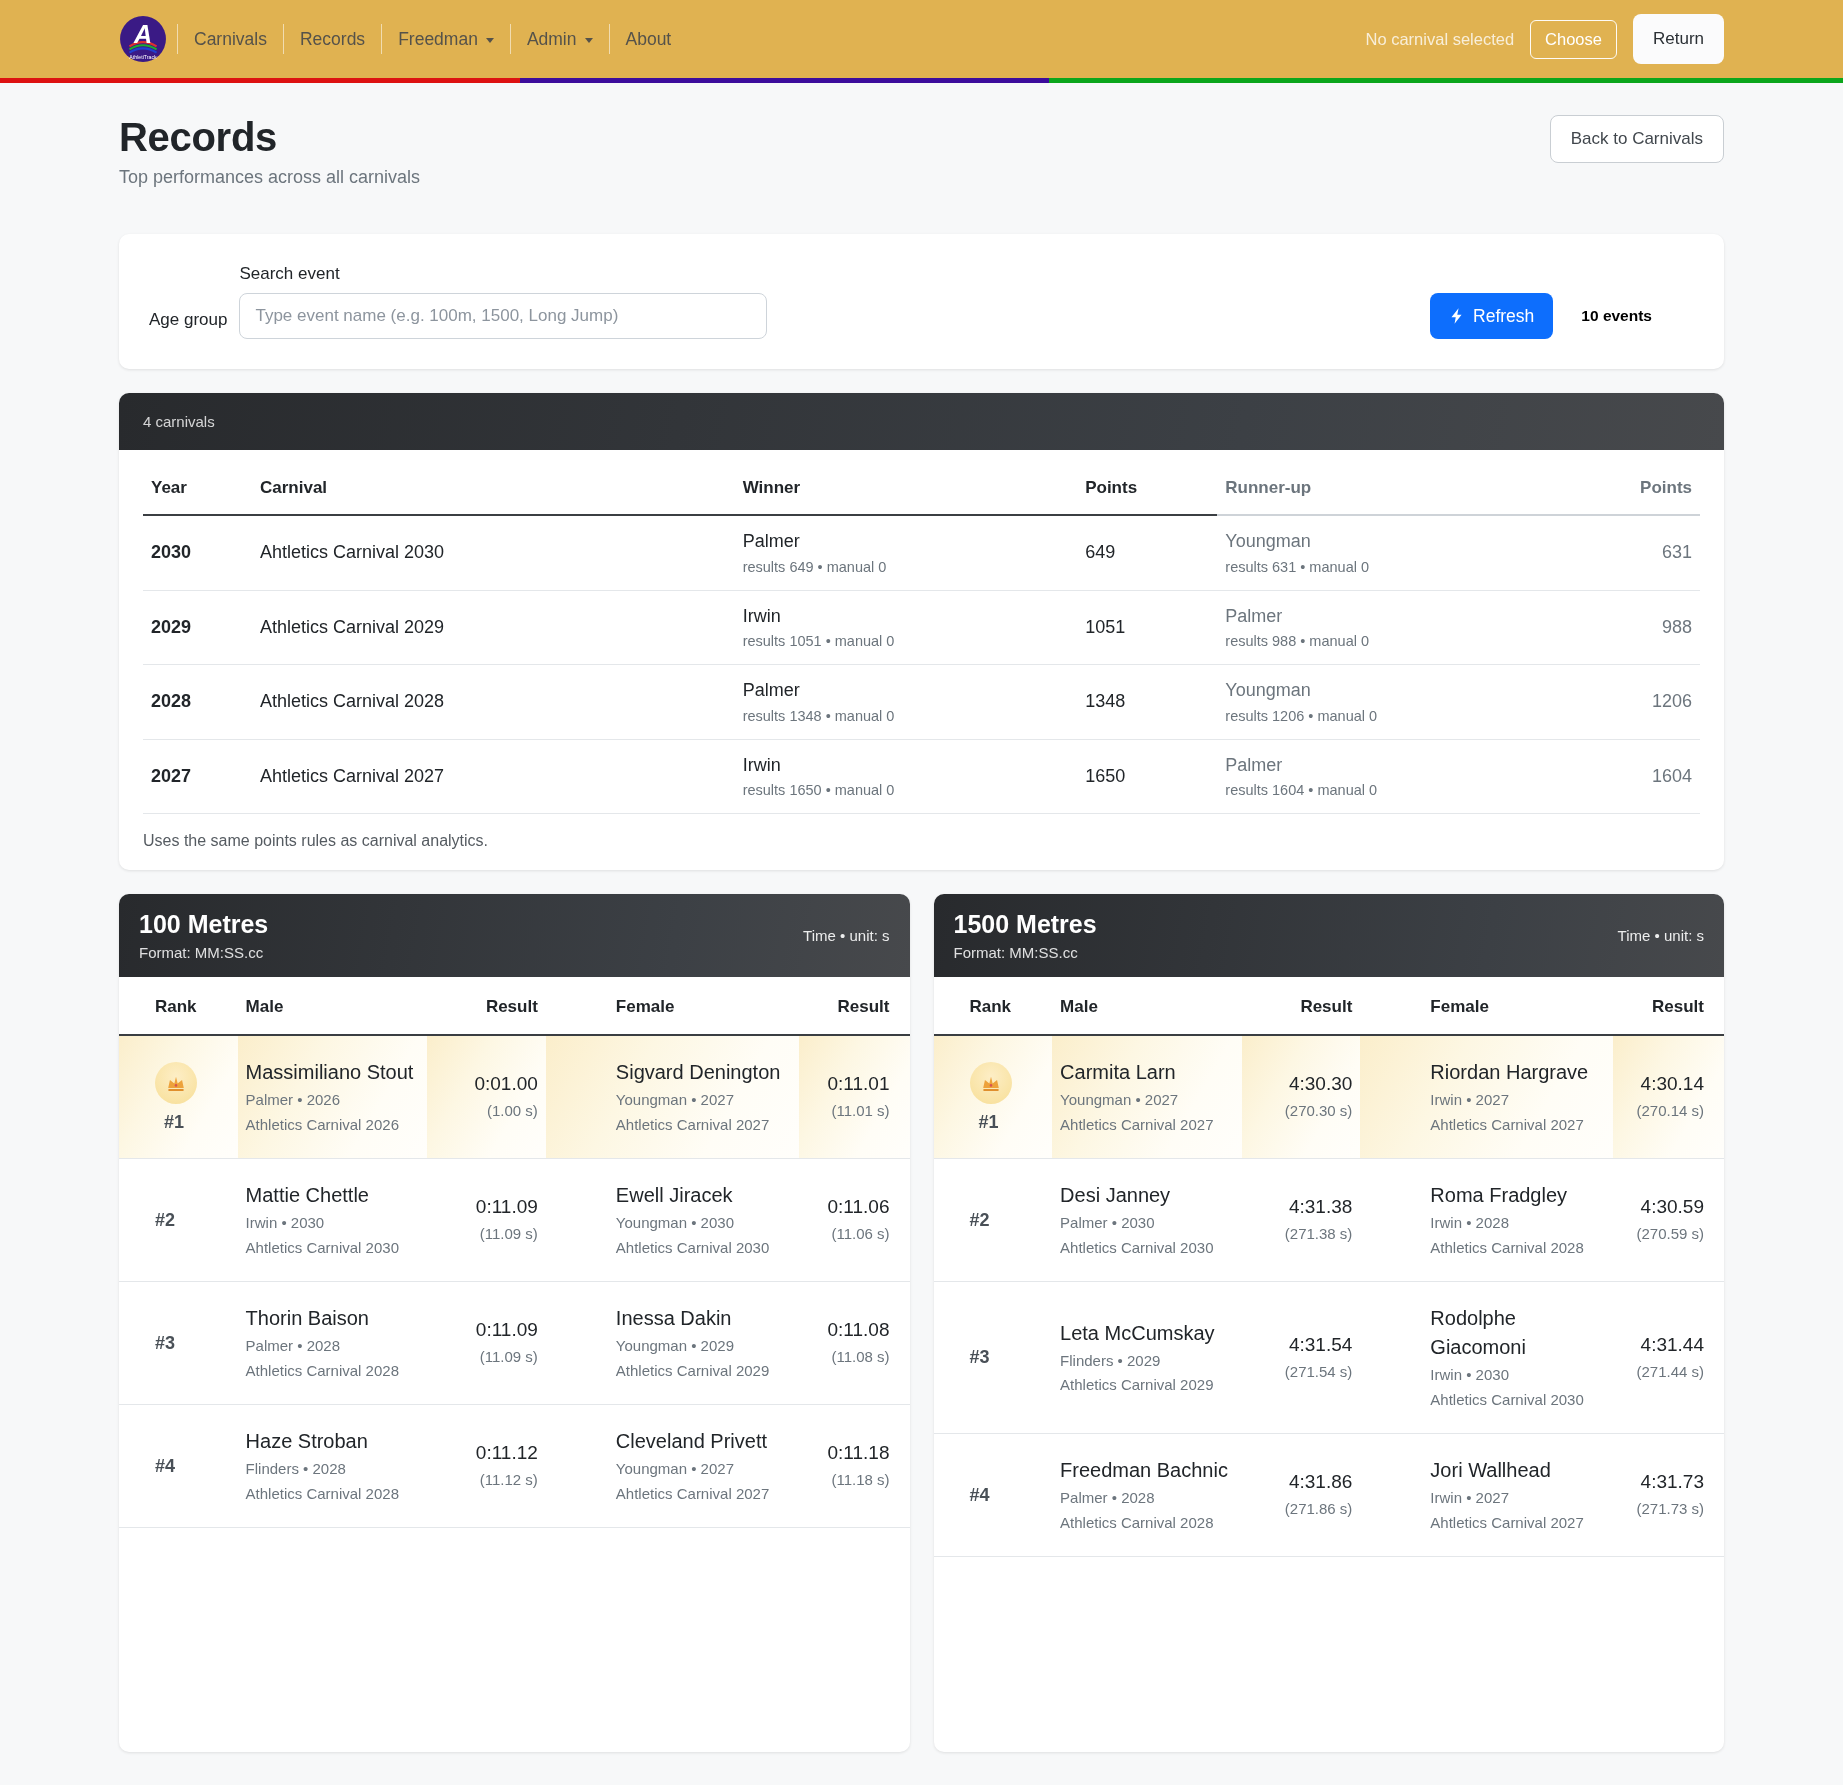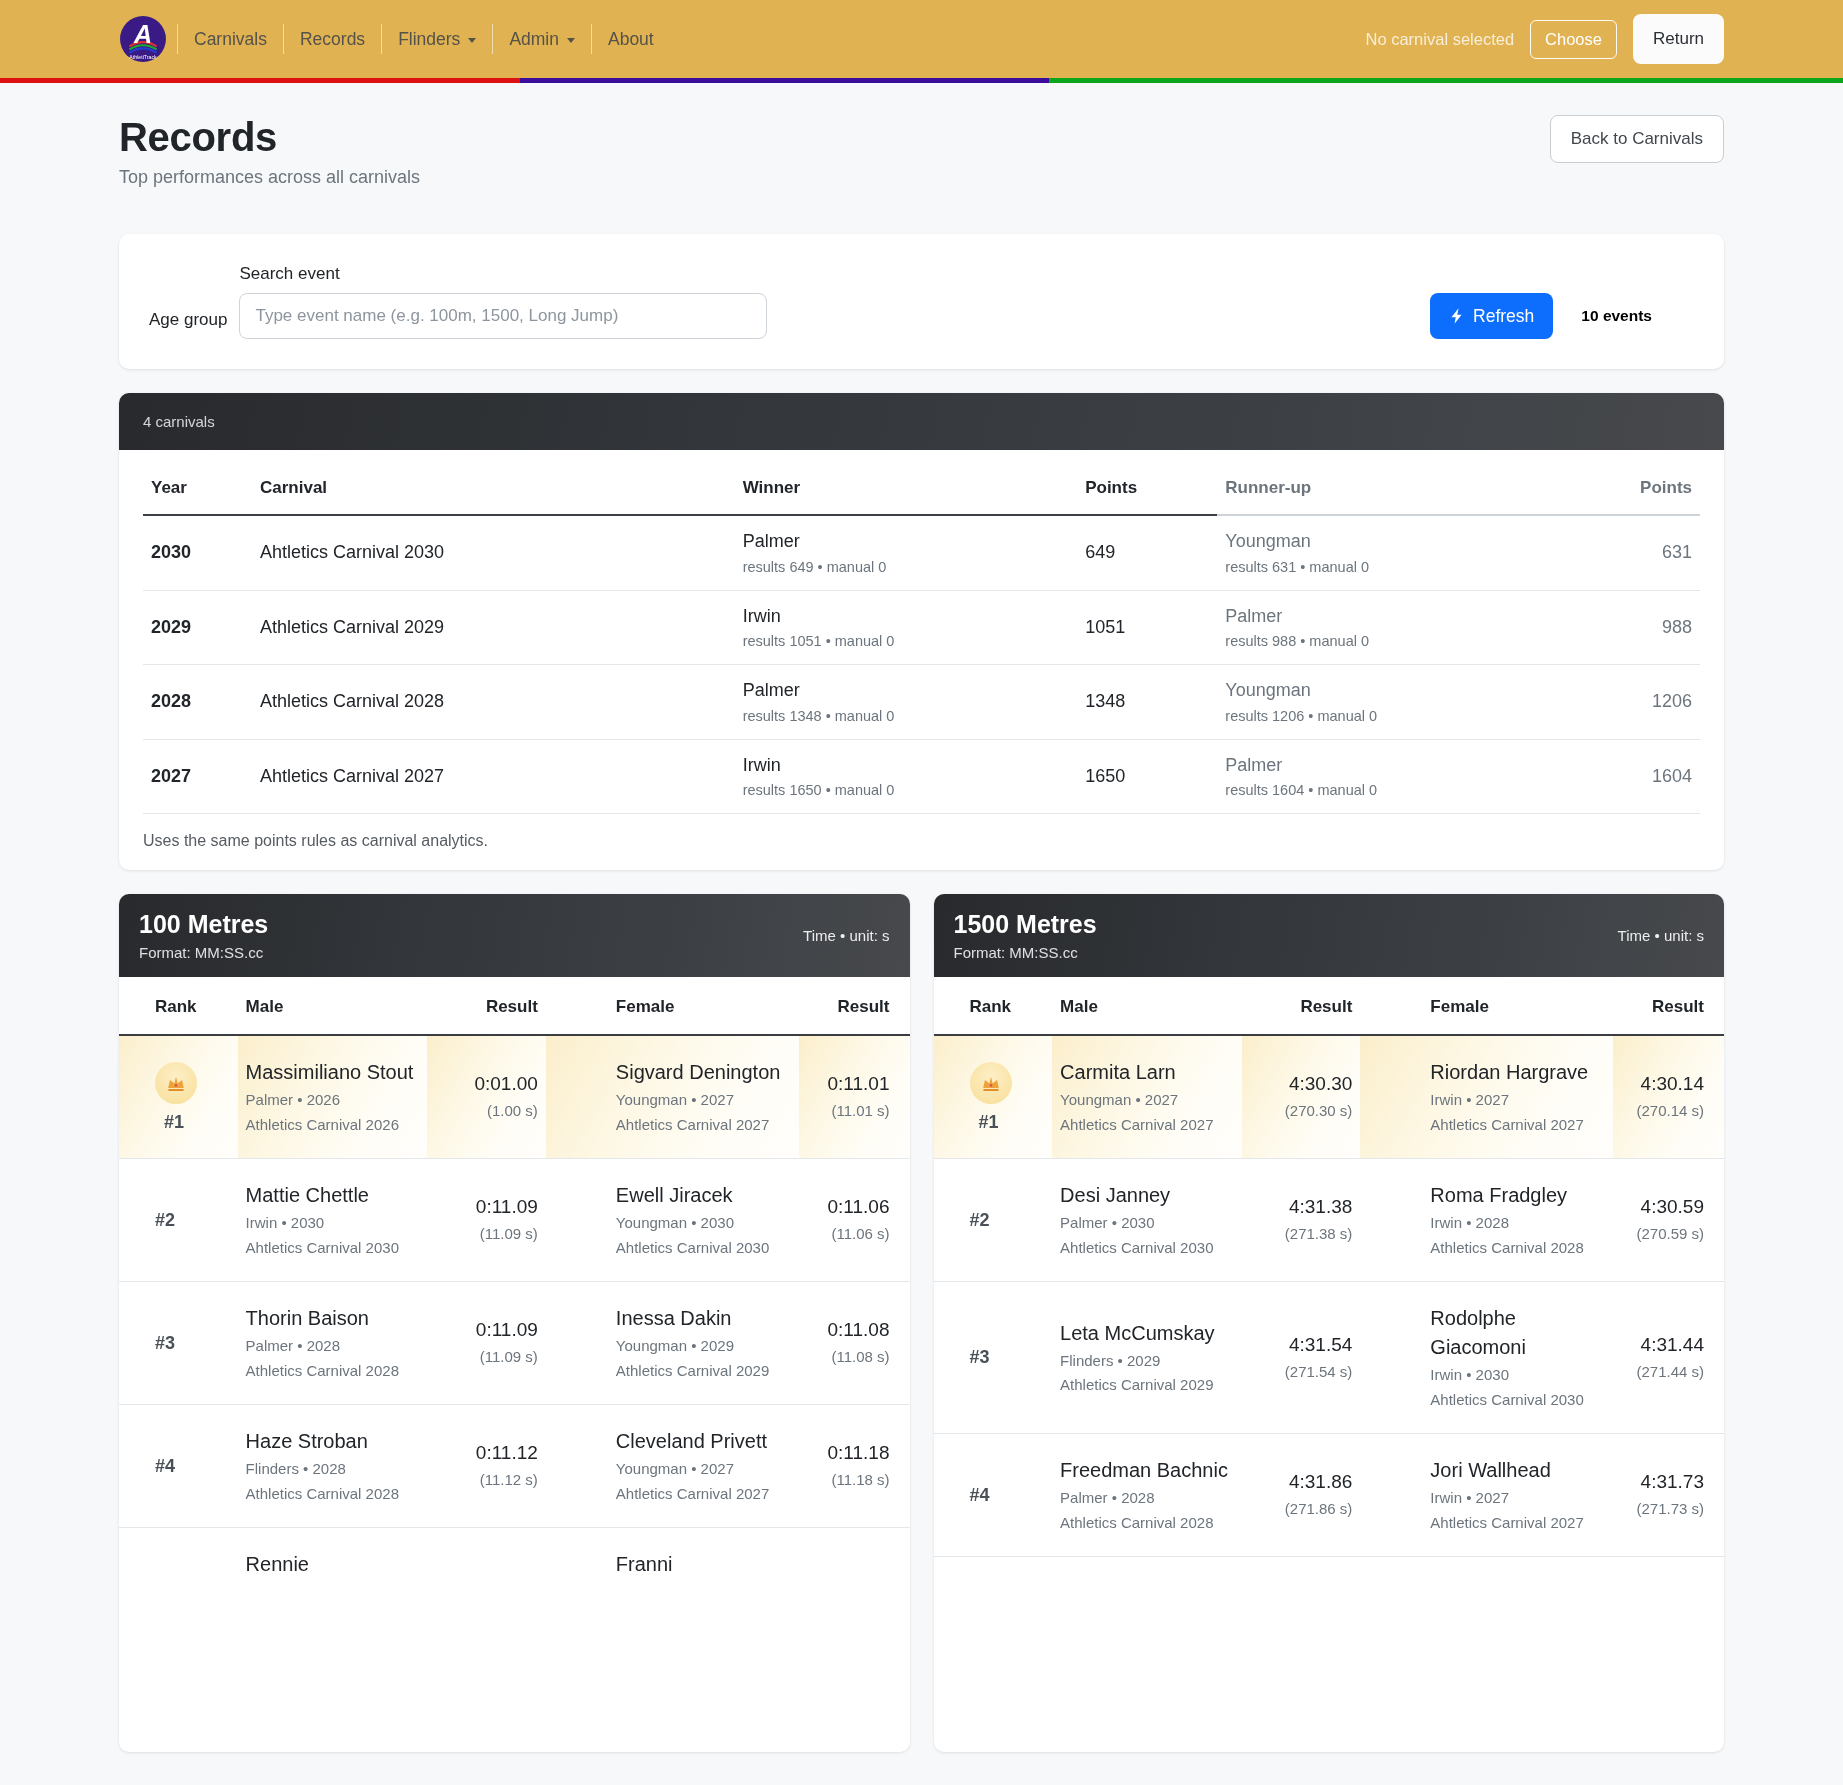--- a/index.html
+++ b/index.html
@@ -116,21 +116,21 @@
       <text x="23" y="42" text-anchor="middle" font-size="5" fill="#ffffff">AthletiTrack</text>
     </svg>
     <nav class="nav-links">
         <a class="nav-link">
           <span>Carnivals</span>
         </a>
         <a class="nav-link">
           <span>Records</span>
         </a>
         <a class="nav-link">
-          <span>Flinders</span>
+          <span>Freedman</span>
           <span class="caret"></span>
         </a>
         <a class="nav-link">
           <span>Admin</span>
           <span class="caret"></span>
         </a>
         <a class="nav-link">
           <span>About</span>
         </a>
       </nav>
@@ -377,31 +377,20 @@
               <td class="female">
                 <div class="p-name">Cleveland Privett</div>
                 <div class="p-meta">Youngman • 2027</div>
                 <div class="p-meta">Ahtletics Carnival 2027</div>
               </td>
               <td class="r">
                 <div class="r-main">0:11.18</div>
                 <div class="r-sub"><span>(11.18 s)</span></div>
               </td>
             </tr>
-            <tr class="partial">
-              <td></td>
-              <td>
-                <div class="p-name">Rennie</div>
-              </td>
-              <td class="r"></td>
-              <td class="female">
-                <div class="p-name">Franni</div>
-              </td>
-              <td class="r"></td>
-            </tr>
           </tbody>
         </table>
       </section>
       <section class="card event-card">
         <div class="card-head ev-head">
           <div>
             <div class="ev-title">1500 Metres</div>
             <div class="head-sub">Format: MM:SS.cc</div>
           </div>
           <div class="ev-unit">Time • unit: s</div>

